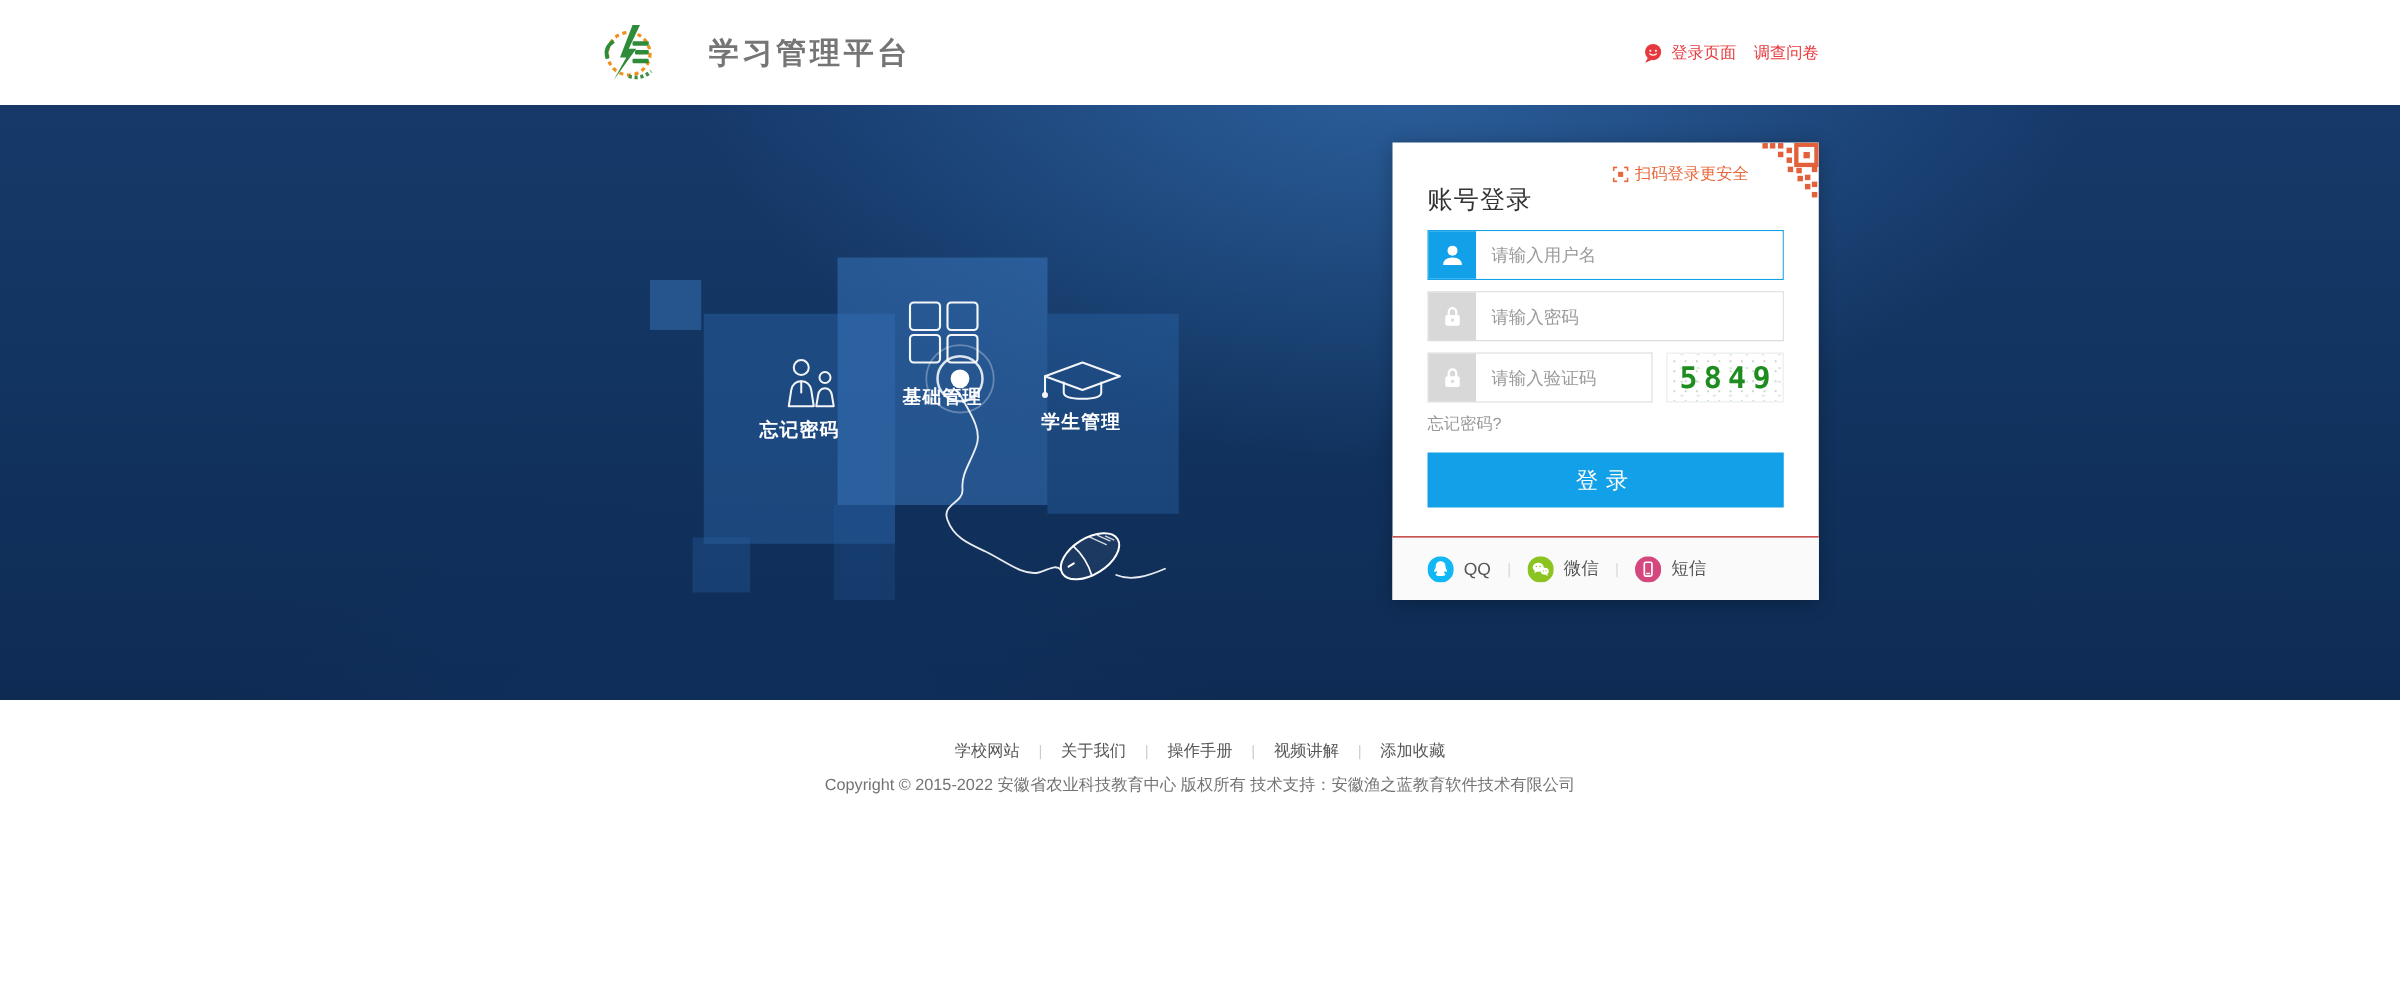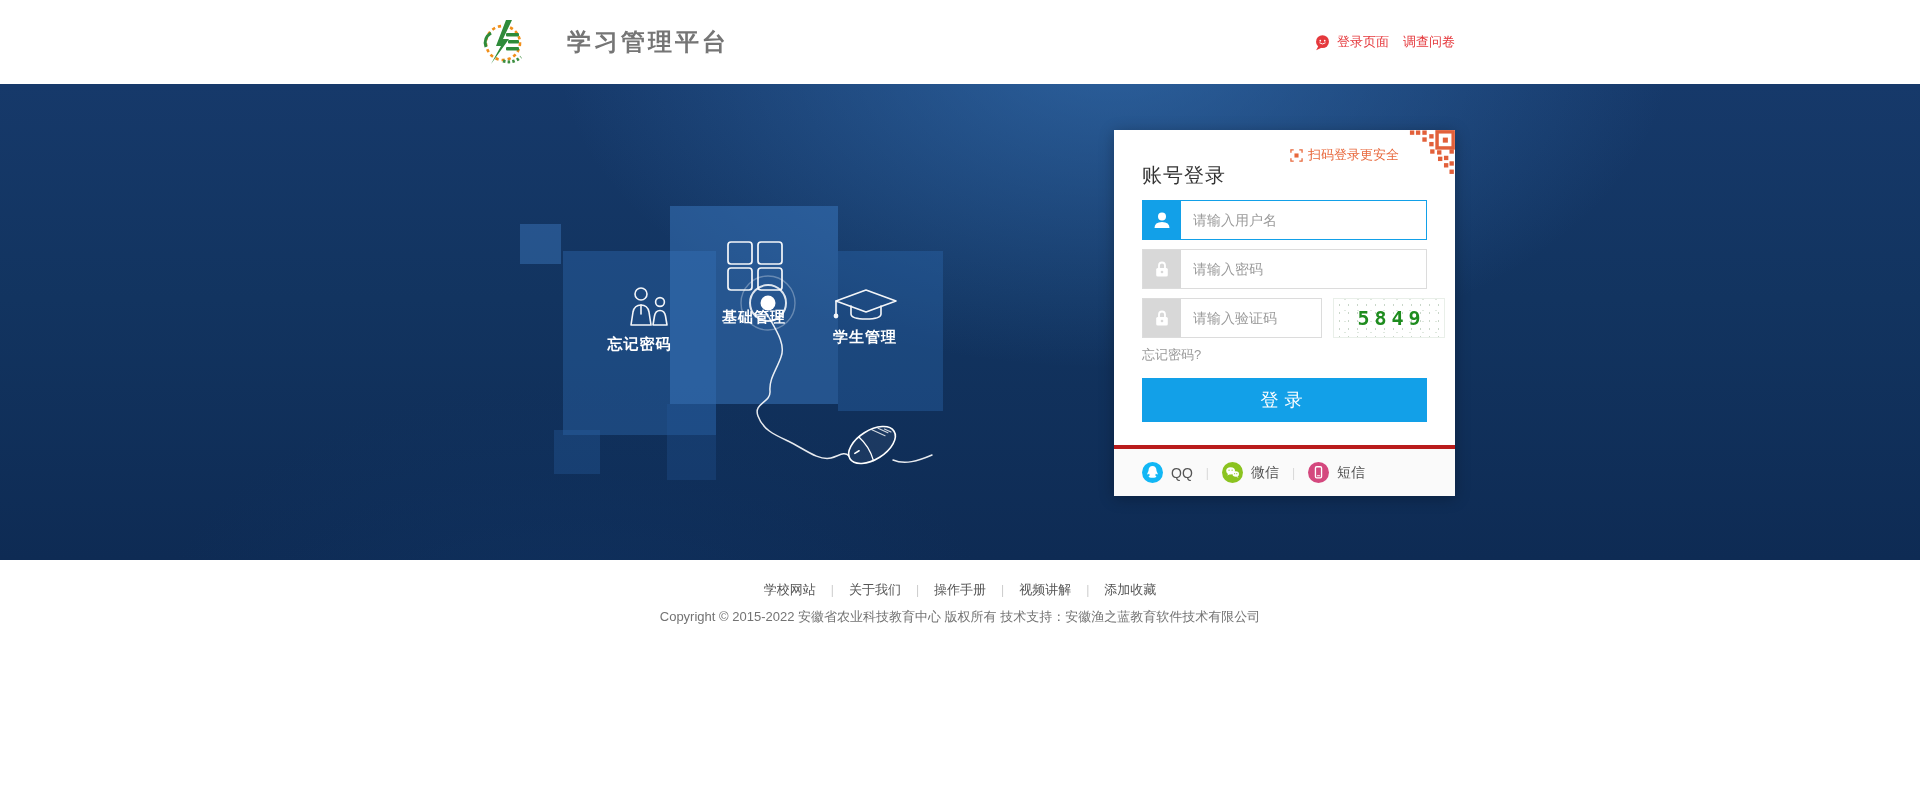--- a/index.html
+++ b/index.html
@@ -31,57 +31,57 @@
   .deco-a { left:520px; top:140px; width:41px; height:40px; background:rgba(62,122,192,0.45); }
   .deco-b { left:554px; top:346px; width:46px; height:44px; background:rgba(40,95,160,0.35); }
   .deco-c { left:667px; top:320px; width:49px; height:76px; background:rgba(35,90,155,0.30); }
   .module-label { position:absolute; color:#fff; font-size:15px; font-weight:bold; text-align:center; letter-spacing:1px; }
   .label-1 { left:563px; top:251px; width:153px; }
   .label-2 { left:670px; top:224px; width:168px; }
   .label-3 { left:810px; top:244px; width:110px; }
   .hero-art { position:absolute; left:0; top:0; width:1920px; height:476px; pointer-events:none; }
 
   
-  .login-card { position:absolute; left:1114px; top:46px; width:341px; height:366px;
+  .login-card { position:absolute; left:1114px; top:30px; width:341px; height:366px;
     background:#fff; box-shadow:0 2px 14px rgba(0,0,0,0.28); }
   .qr-corner { position:absolute; top:0; right:0; width:46px; height:46px; cursor:pointer; }
   .scan-tip { position:absolute; top:16px; right:56px; display:flex; align-items:center; gap:5px;
     font-size:13px; color:#E8683C; cursor:pointer; }
   .qr-mini { width:13px; height:13px; }
   .login-title { position:absolute; left:28px; top:32px; font-size:20px; color:#333; letter-spacing:1px; }
   .field-row { position:absolute; left:28px; height:40px; display:flex; border:1px solid #DCDCDC; background:#fff; }
   .row-user { top:70px;  width:285px; border-color:#12A0E8; }
   .row-pass { top:119px; width:285px; }
   .row-capt { top:168px; width:180px; }
   .icon-box { width:38px; height:100%; flex:0 0 auto; display:flex; align-items:center; justify-content:center; }
   .icon-box.blue { background:#12A0E8; }
   .icon-box.gray { background:#D8D8D8; }
   .field-row input { flex:1; border:0; outline:none; padding:0 12px; font-size:14px; color:#7f1d1d;
     font-family:"Liberation Sans", sans-serif; min-width:0; }
   .field-row input::placeholder { color:#9B9B9B; }
-  .captcha-box { position:absolute; left:219px; top:168px; width:112px; height:40px; cursor:pointer;
+  .captcha-box { position:absolute; left:219px; top:168px; width:94px; height:40px; cursor:pointer;
     background-color:#fff;
     background-image:radial-gradient(#c9d6c9 1px, transparent 1px), radial-gradient(#dfe8df 1px, transparent 1px);
     background-size:9px 8px, 13px 11px; background-position:1px 2px, 5px 6px;
     border:1px solid #E9EFE9; display:flex; align-items:center; justify-content:center;
-    font-family:"DejaVu Sans Mono", monospace; font-size:20px; font-weight:bold;
+    font-family:"DejaVu Sans Mono", monospace; font-size:24px; font-weight:bold;
     color:#1E8C1E; letter-spacing:5px; text-indent:5px; }
   .forgot { position:absolute; left:28px; top:216px; font-size:13px; color:#999; cursor:pointer; }
   .login-btn { position:absolute; left:28px; top:248px; width:285px; height:44px; background:#12A0E8;
     border:0; color:#fff; font-size:18px; letter-spacing:6px; cursor:pointer;
     font-family:"Liberation Sans", sans-serif; }
   .social-strip { position:absolute; left:0; top:315px; width:341px; height:51px; background:#FAFAFA;
-    border-top:4px solid #b91c1c; display:flex; align-items:center; padding-left:28px; }
+    border-top:1px solid #b91c1c; display:flex; align-items:center; padding-left:28px; }
   .social-item { display:flex; align-items:center; gap:8px; cursor:pointer; }
   .social-item .s-icon { width:21px; height:21px; display:block; }
   .social-label { font-size:14px; color:#555; }
   .social-sep { color:#D8D8D8; font-size:12px; margin:0 13px; }
 
   
-  .footer { background:#fff; padding-top:21px; }
+  .footer { background:#fff; padding-top:32px; }
   .footer-links { display:flex; justify-content:center; align-items:center; }
   .footer-link { font-size:13px; color:#555; cursor:pointer; }
   .footer-sep { color:#CCC; font-size:12px; margin:0 15px; }
   .copyright { margin-top:9px; text-align:center; font-size:13px; color:#737373; }
 </style>
 </head>
 <body>
 
 <div class="header">
   <div class="header-inner">

